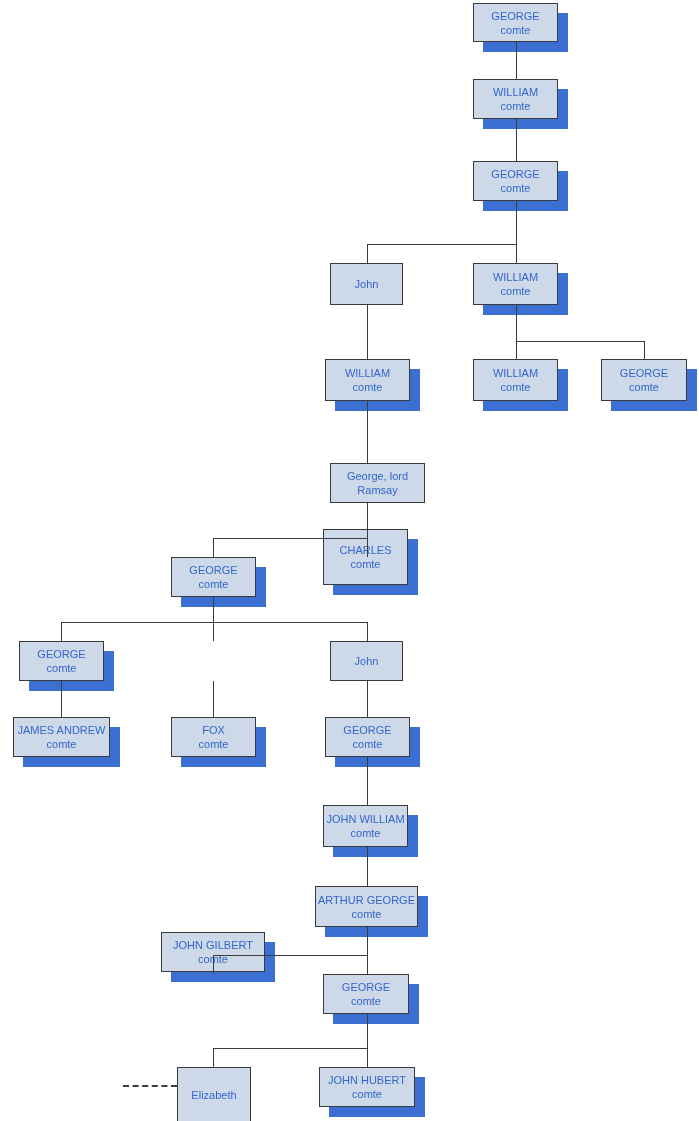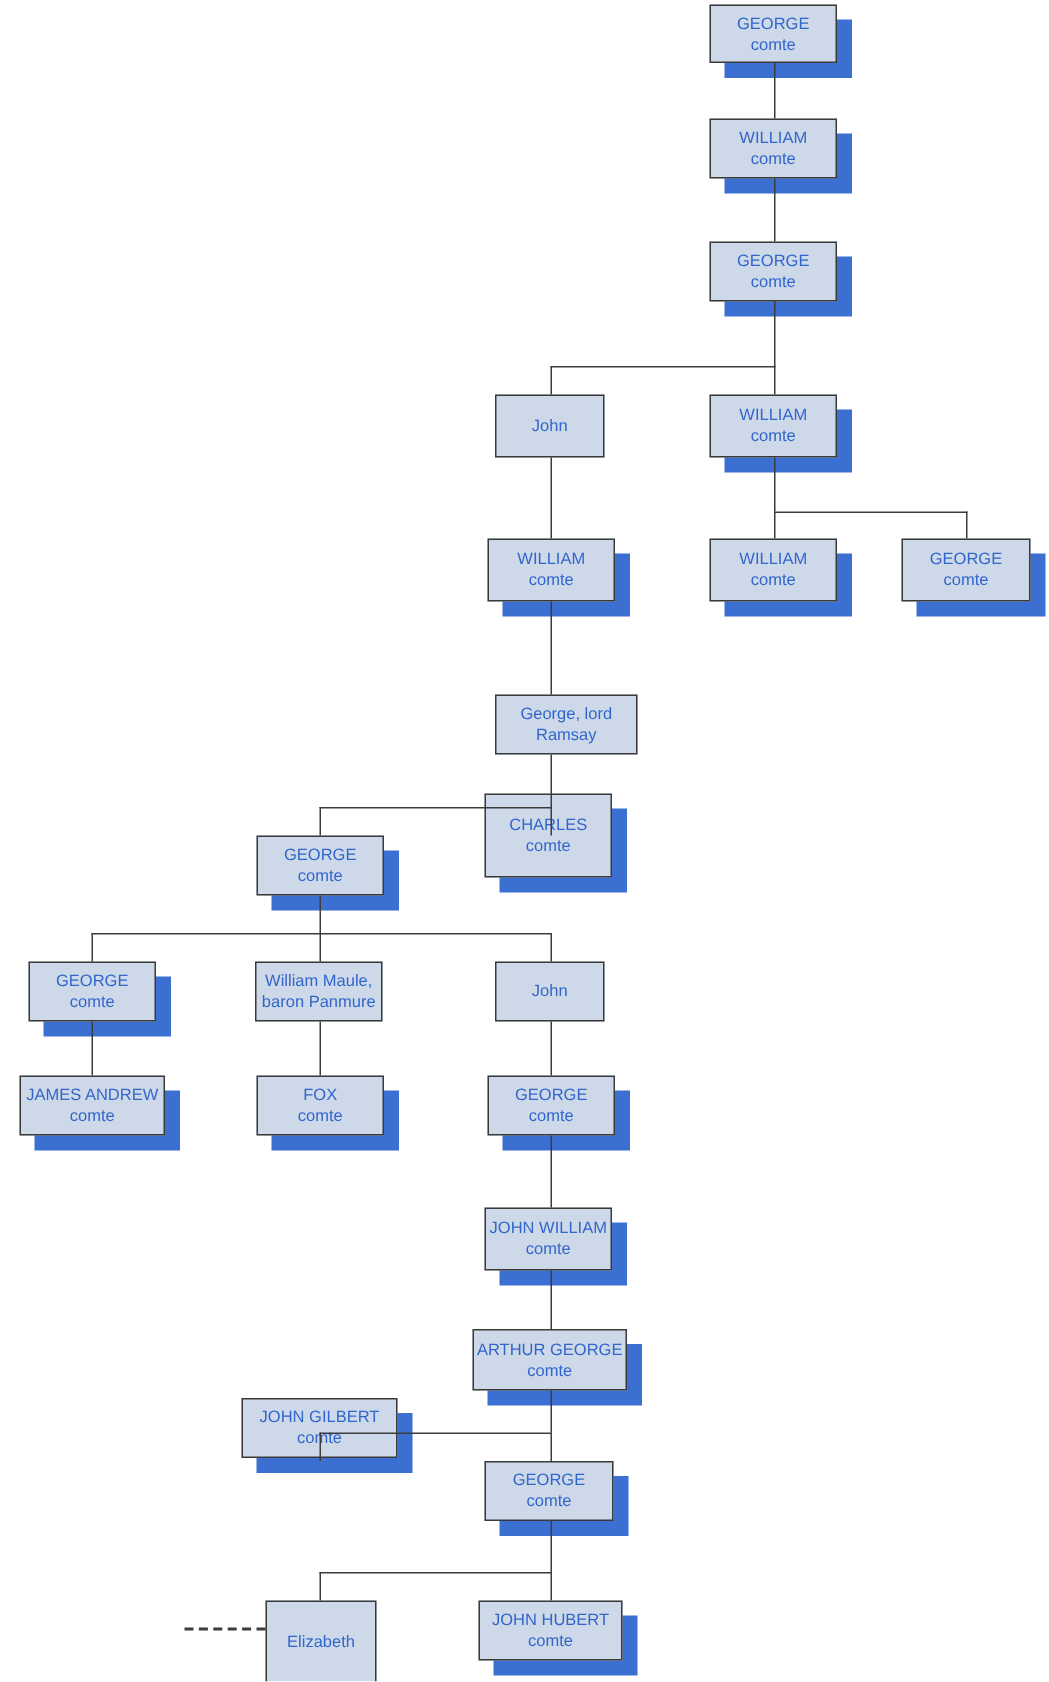--- a/index.html
+++ b/index.html
@@ -114,24 +114,20 @@
     <div>comte</div>
   </div>
   <div class="node sh" style="left:323px;top:529px;width:85px;height:56px">
     <div>CHARLES</div>
     <div>comte</div>
   </div>
   <div class="node sh" style="left:19px;top:641px;width:85px;height:40px">
     <div>GEORGE</div>
     <div>comte</div>
   </div>
-  <div class="node" style="left:170px;top:641px;width:85px;height:40px">
-    <div>William Maule,</div>
-    <div>baron Panmure</div>
-  </div>
   <div class="node" style="left:330px;top:641px;width:73px;height:40px">
     <div>John</div>
     <div></div>
   </div>
   <div class="node sh" style="left:13px;top:717px;width:97px;height:40px">
     <div>JAMES ANDREW</div>
     <div>comte</div>
   </div>
   <div class="node sh" style="left:171px;top:717px;width:85px;height:40px">
     <div>FOX</div>

